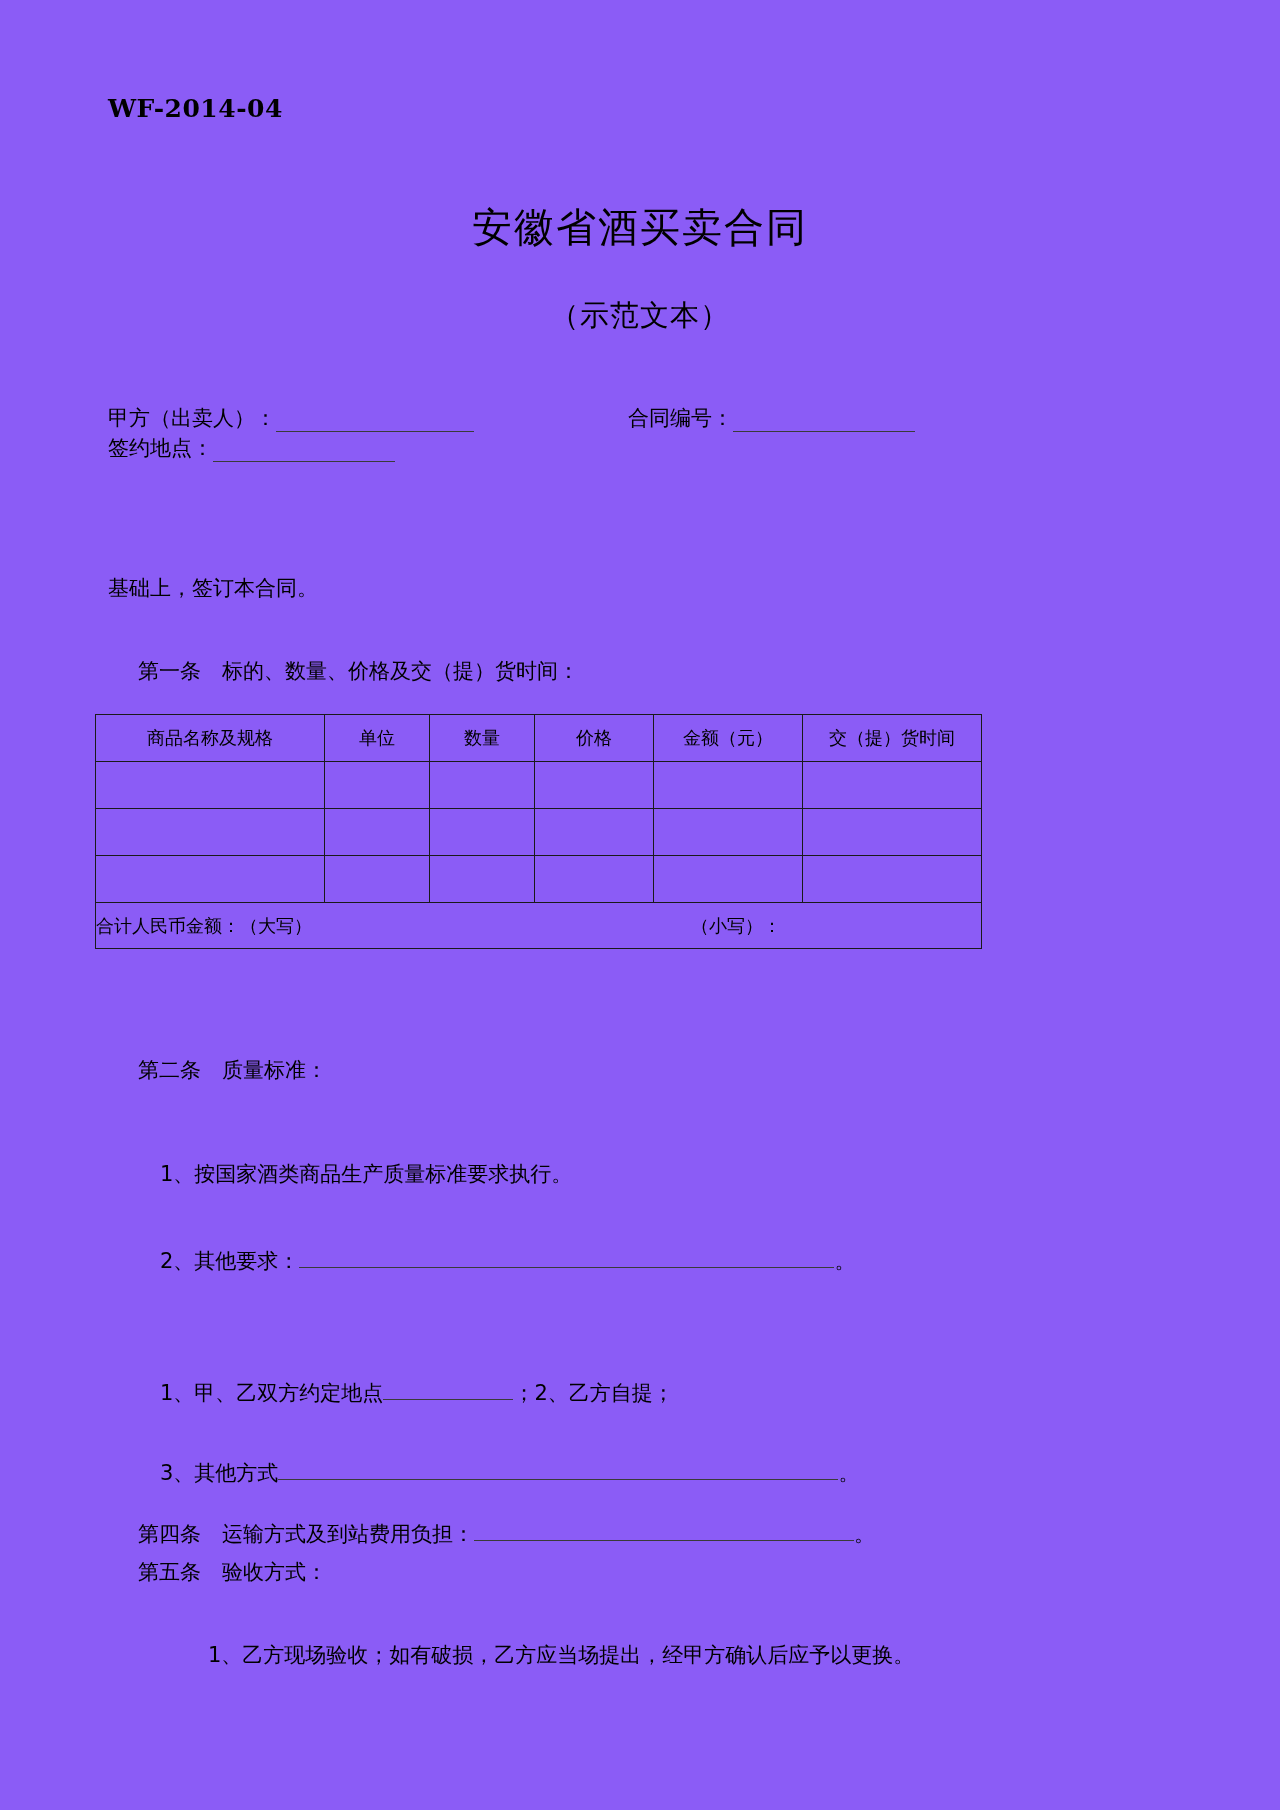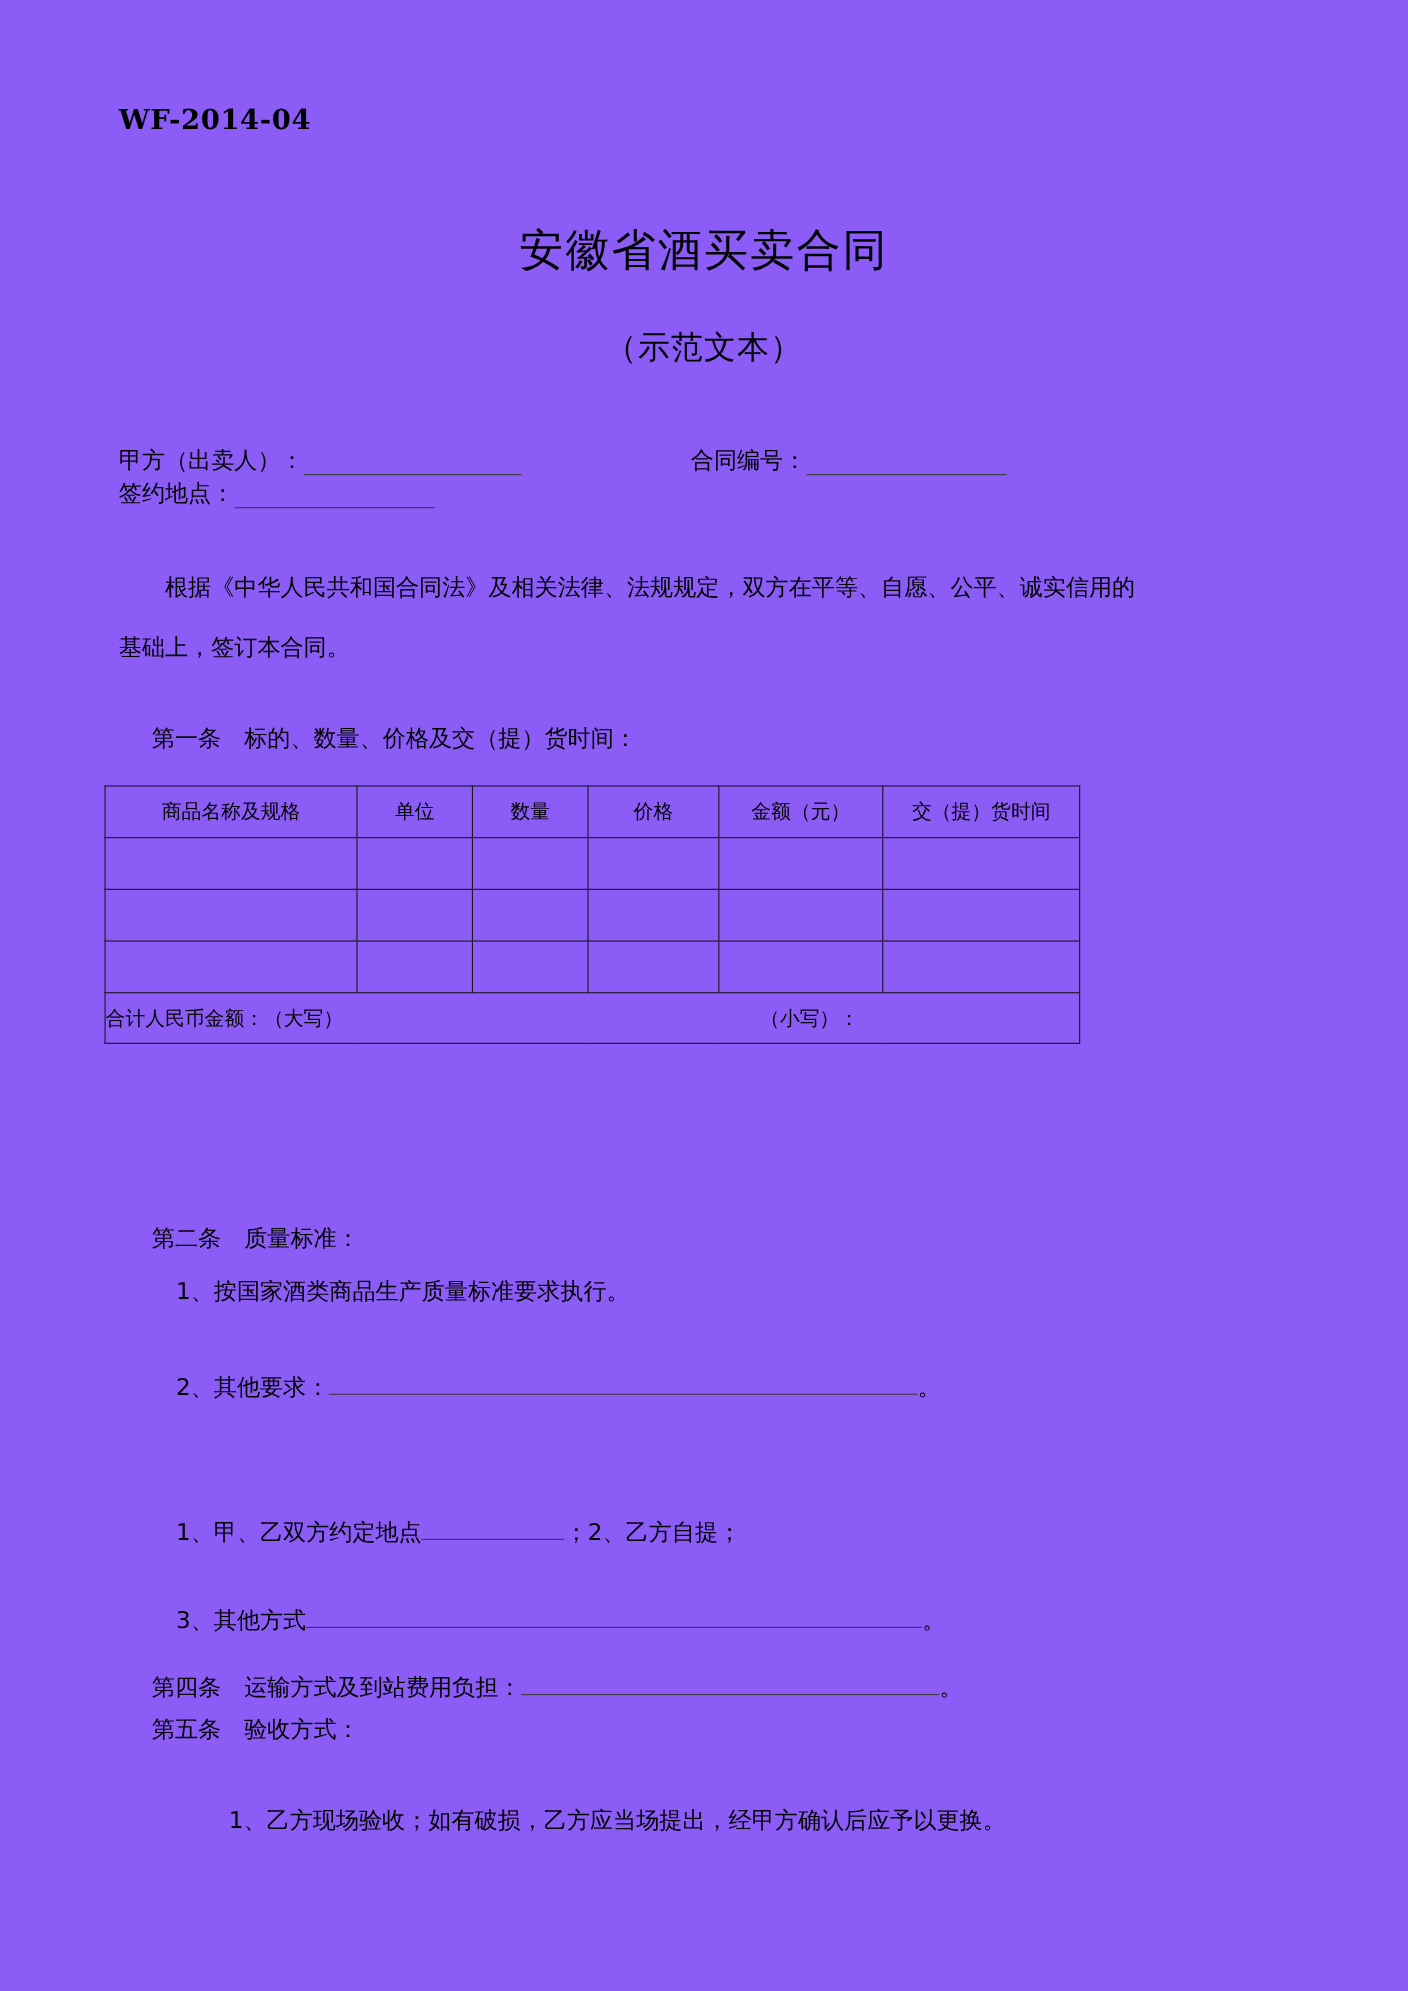--- a/index.html
+++ b/index.html
@@ -128,21 +128,21 @@
     position: relative;
     font-size: 18px;
   }
   .total-inner {
     display: flex;
     justify-content: space-between;
     align-items: center;
     width: 100%;
   }
   .total-small { padding-right: 200px; }
-  .c2      { top: 1112px; }
+  .c2      { top: 1056px; }
   .c2-i1   { top: 1160px; }
   .c2-i2   { top: 1243px; }
   .c3      { top: 1322px; }
   .c3-i1   { top: 1375px; }
   .c3-i2   { top: 1455px; }
   .c4      { top: 1516px; }
   .c5      { top: 1558px; }
   .c5-i1   { top: 1605px; margin-top: 36px; }
   .ul-long    { width: 535px; }
   .ul-longer  { width: 560px; }
@@ -172,23 +172,20 @@
     </div>
   </div>
 
   <div class="party-row row2">
     <div class="party-right">
       <span>签约地点：</span>
       <span class="fill-line fill-185"></span>
     </div>
   </div>
 
-  <div class="para para-l1">
-    <span style="padding-left:42px;">根据《中华人民共和国合同法》及相关法律、法规规定，双方在平等、自愿、公平、诚实信用的</span>
-  </div>
   <div class="para para-l2">
     <span>基础上，签订本合同。</span>
   </div>
 
   <div class="clause c1">
     <span style="padding-left:30px;">第一条　标的、数量、价格及交（提）货时间：</span>
   </div>
 
   <div class="tbl-wrap">
     <table class="goods">

